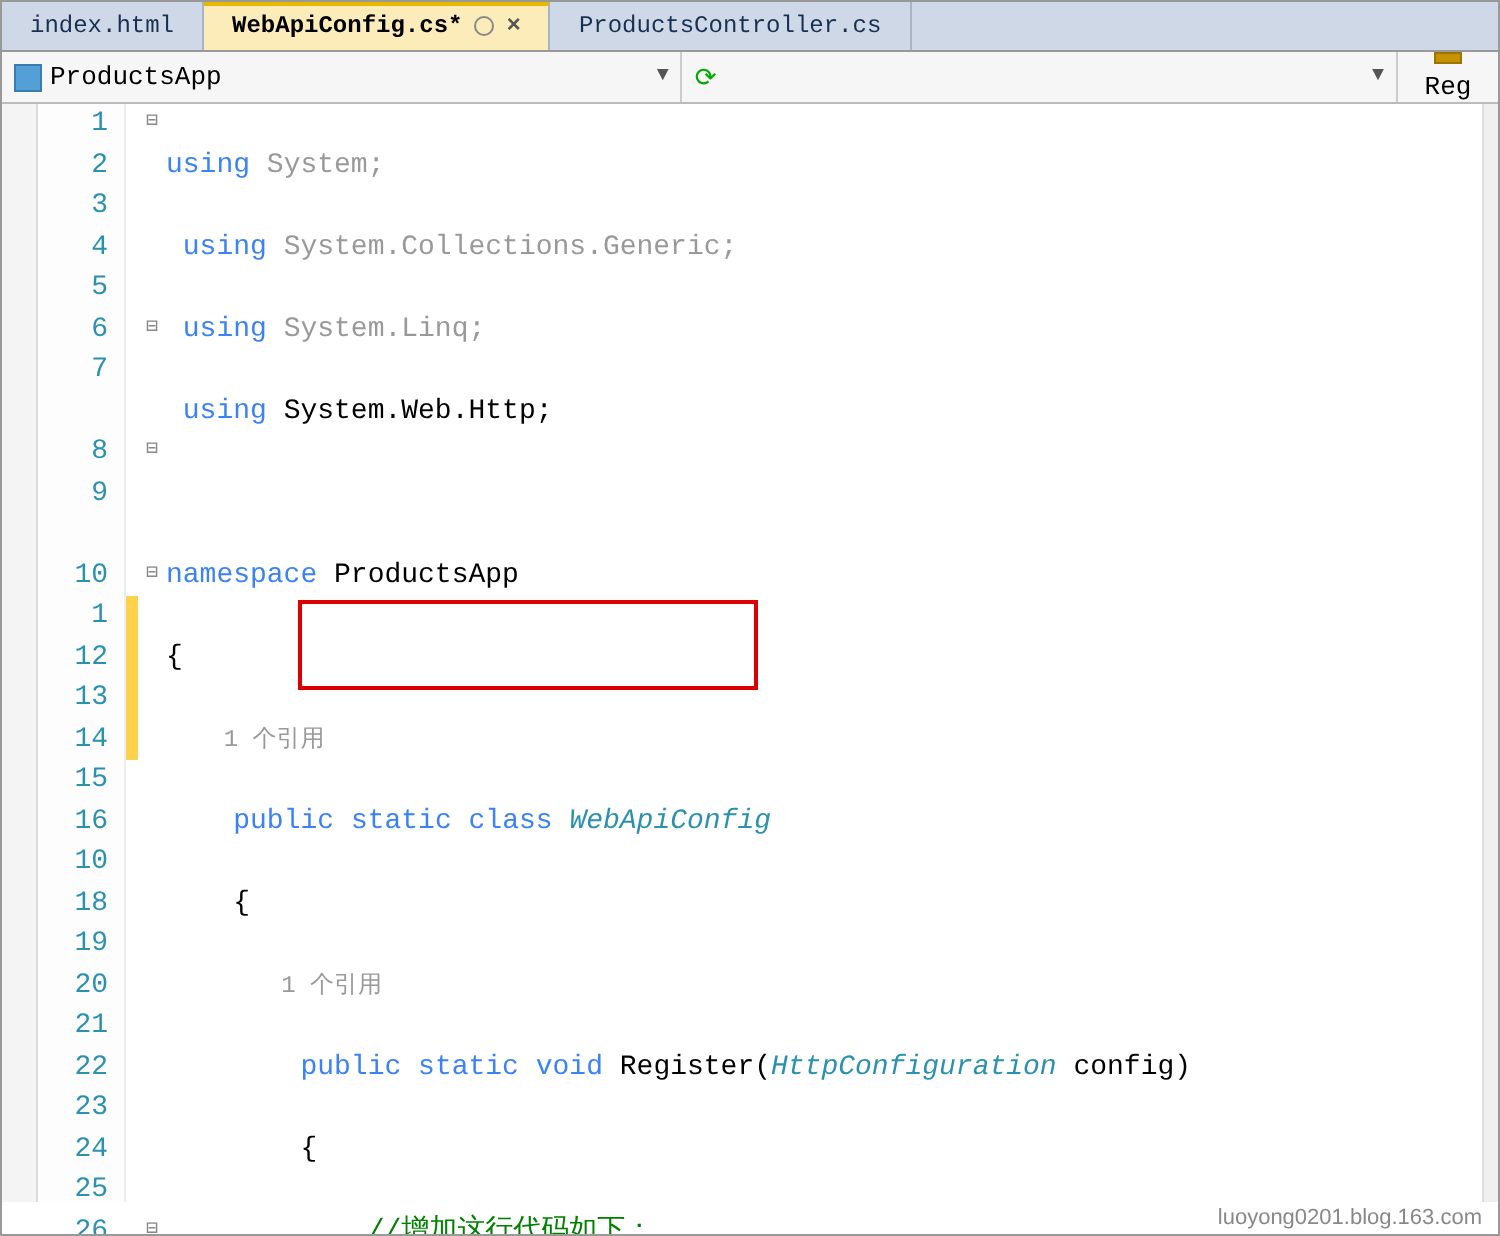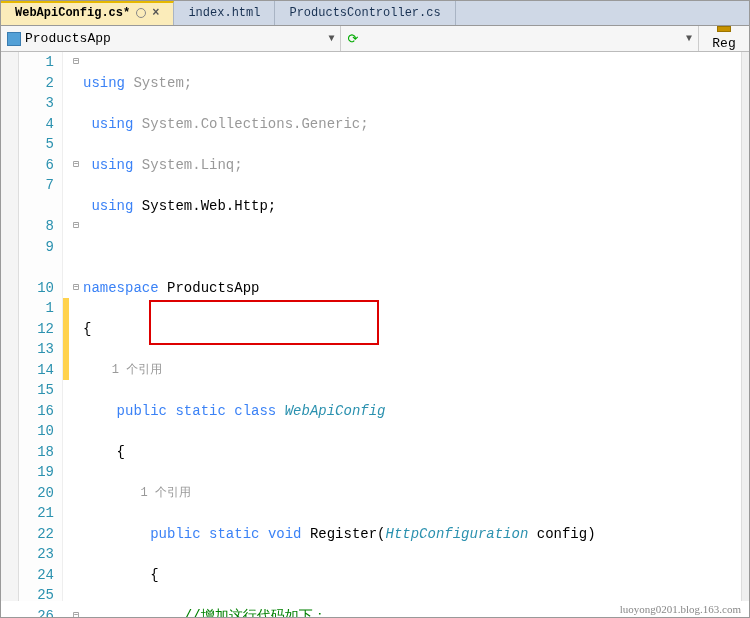--- a/index.html
+++ b/index.html
@@ -30,35 +30,35 @@
   .outline-col div { height:20.5px; }
   .code { flex:1; line-height:20.5px; white-space:pre; font-size:14px; position:relative; }
   .code .ln { height:20.5px; }
 
   .kw  { color:#3b82f6; }
   .typ { color:#2b91af;font-style:italic; }
   .cmt { color:#008000; }
   .dim { color:#999; }
 
   .redbox { position:absolute; border:2px solid #d00; pointer-events:none; }
-  .watermark { position:absolute; right:8px; bottom:2px; font-size:11px; color:#888; font-family: Liberation Serif, serif; }
+  .watermark { position:absolute; right:8px; bottom:2px; font-size:11px; color:#888; font-family: Liberation Sans, sans-serif; }
   .rightpad { width:8px; background:#f0f0f0; border-left:1px solid #ddd; }
 </style>
 </head>
 <body>
 
 <div class="tabbar">
+  <div class="tab">
+      <span>index.html</span>
+    </div>
   <div class="tab active">
     <span>WebApiConfig.cs*</span>
     <span class="pin"></span>
     <span class="close-x">×</span>
   </div>
-  <div class="tab">
-      <span>index.html</span>
-    </div>
   <div class="tab">
       <span>ProductsController.cs</span>
     </div>
 </div>
 
 <div class="navbar">
   <div class="nav-cell" style="flex:0.95">
     <span class="cs-icon"></span>
     <span>ProductsApp</span>
     <span class="chev">▼</span>

